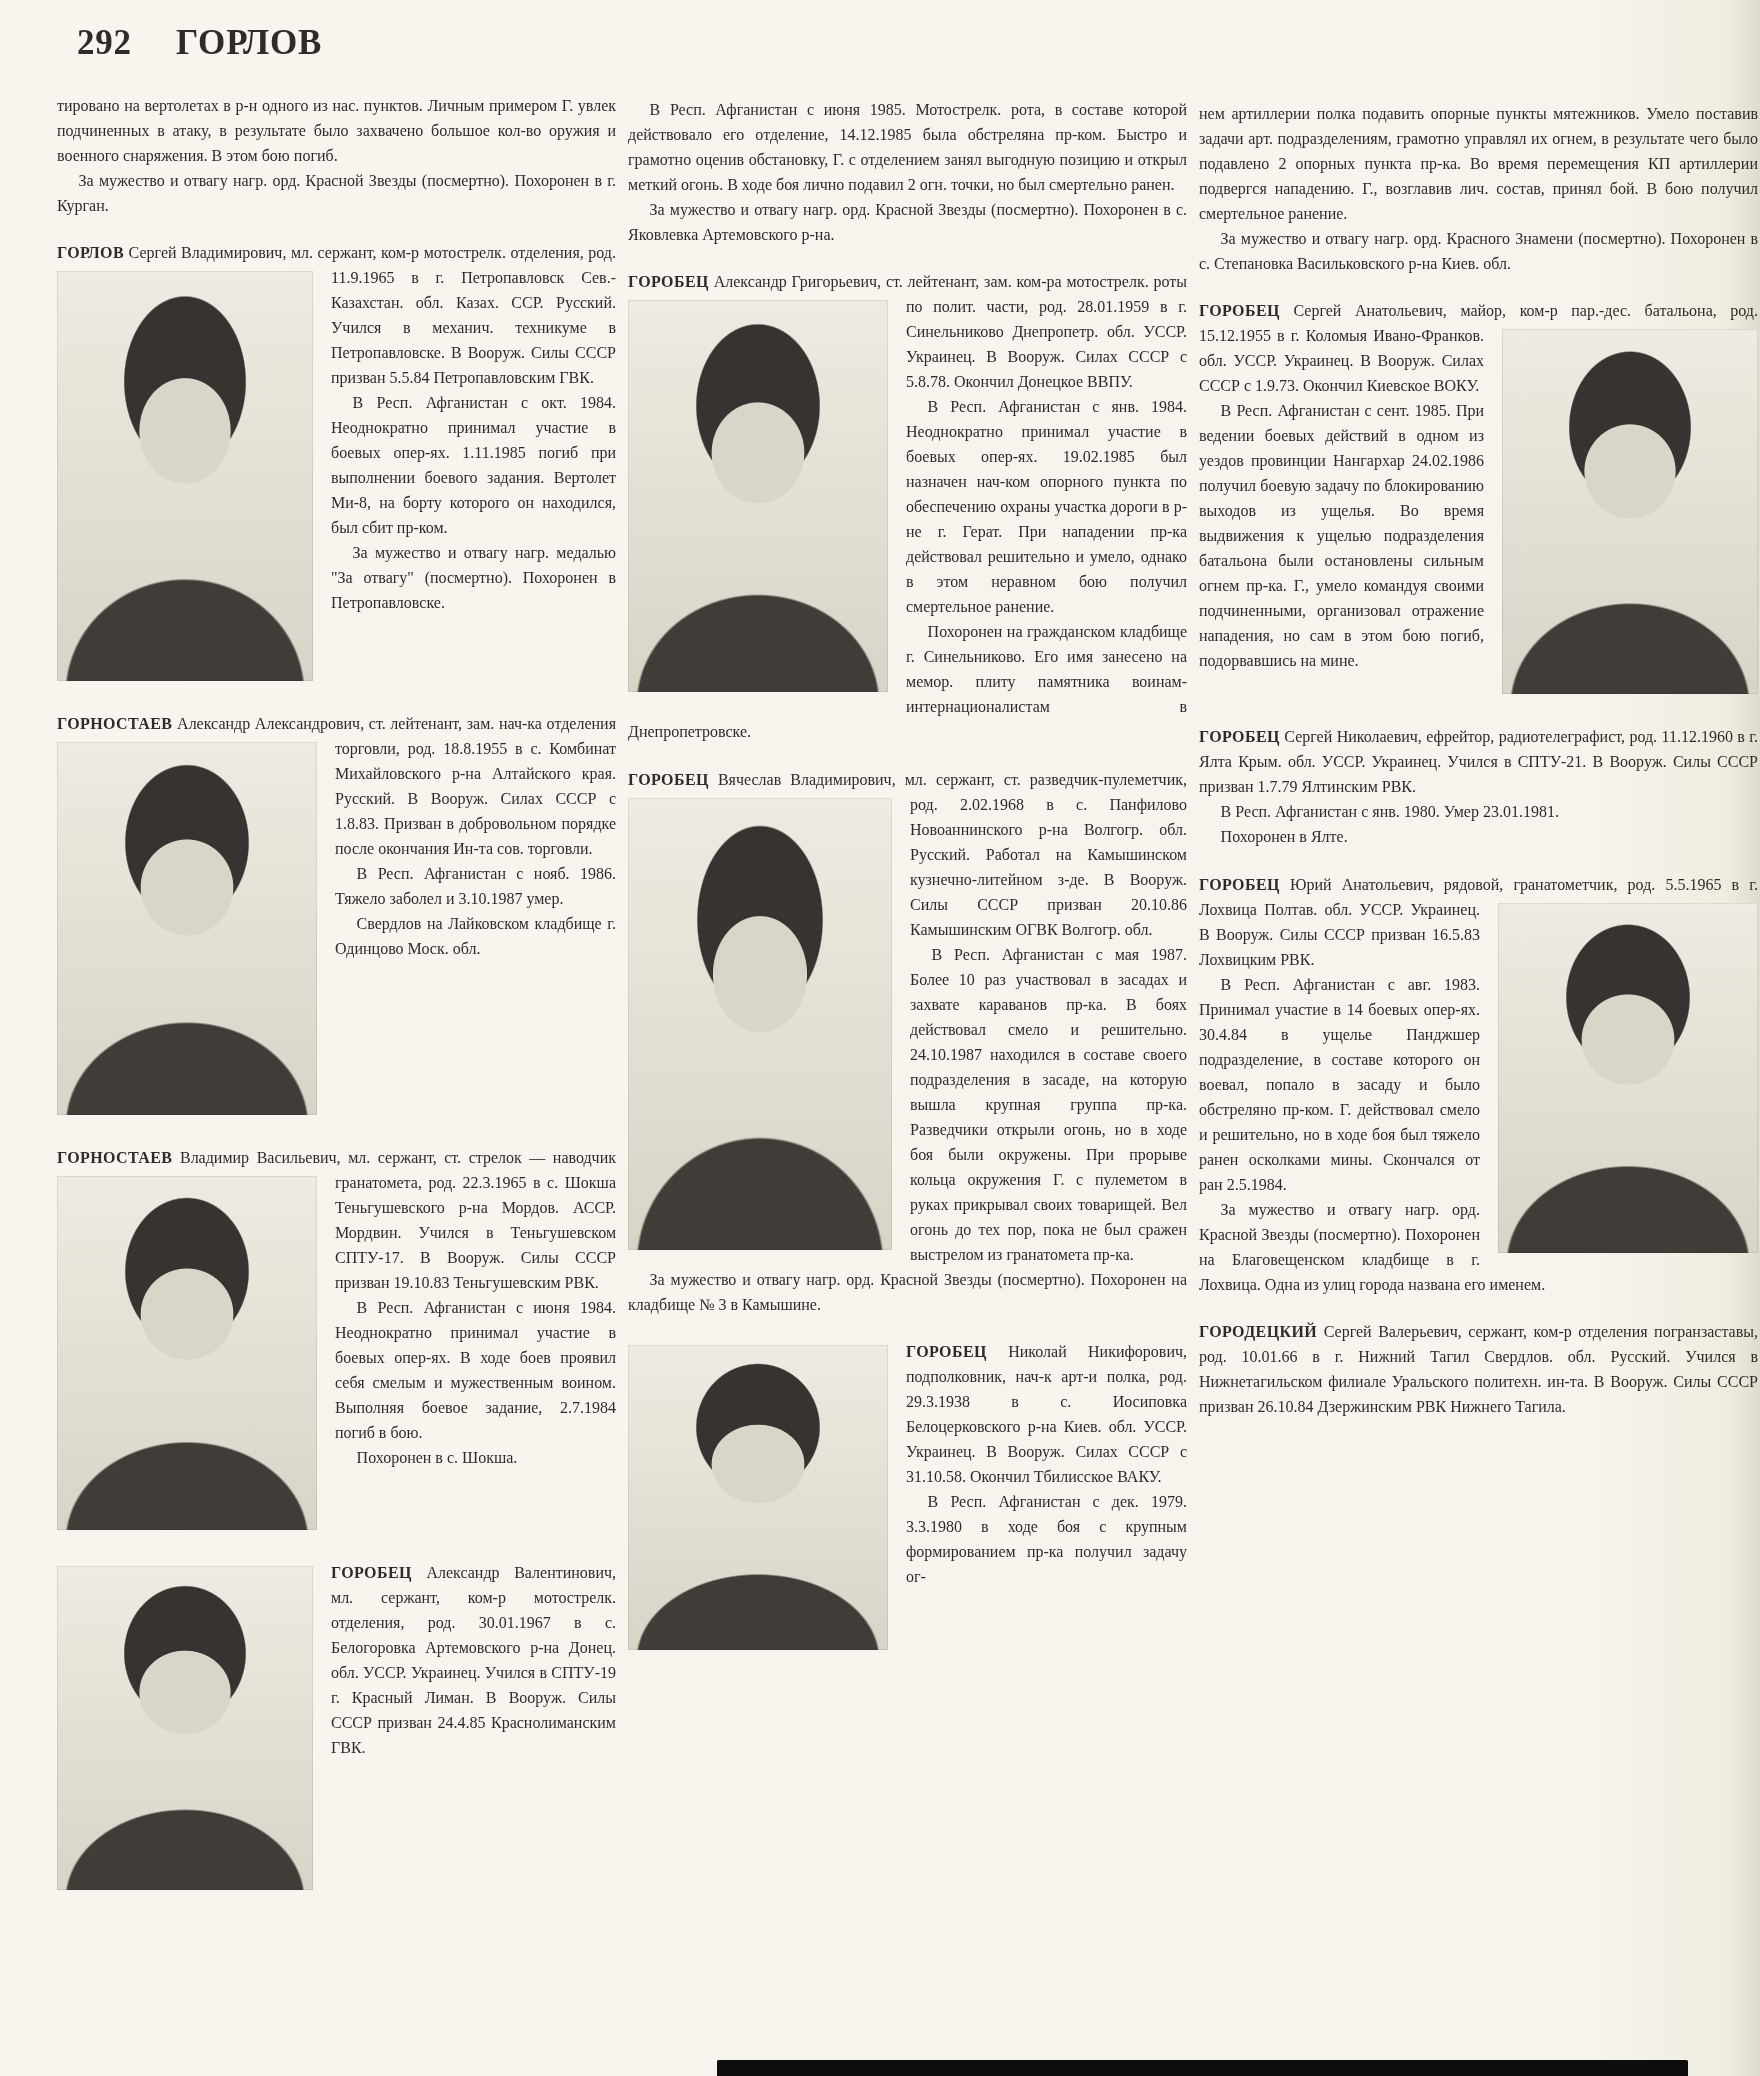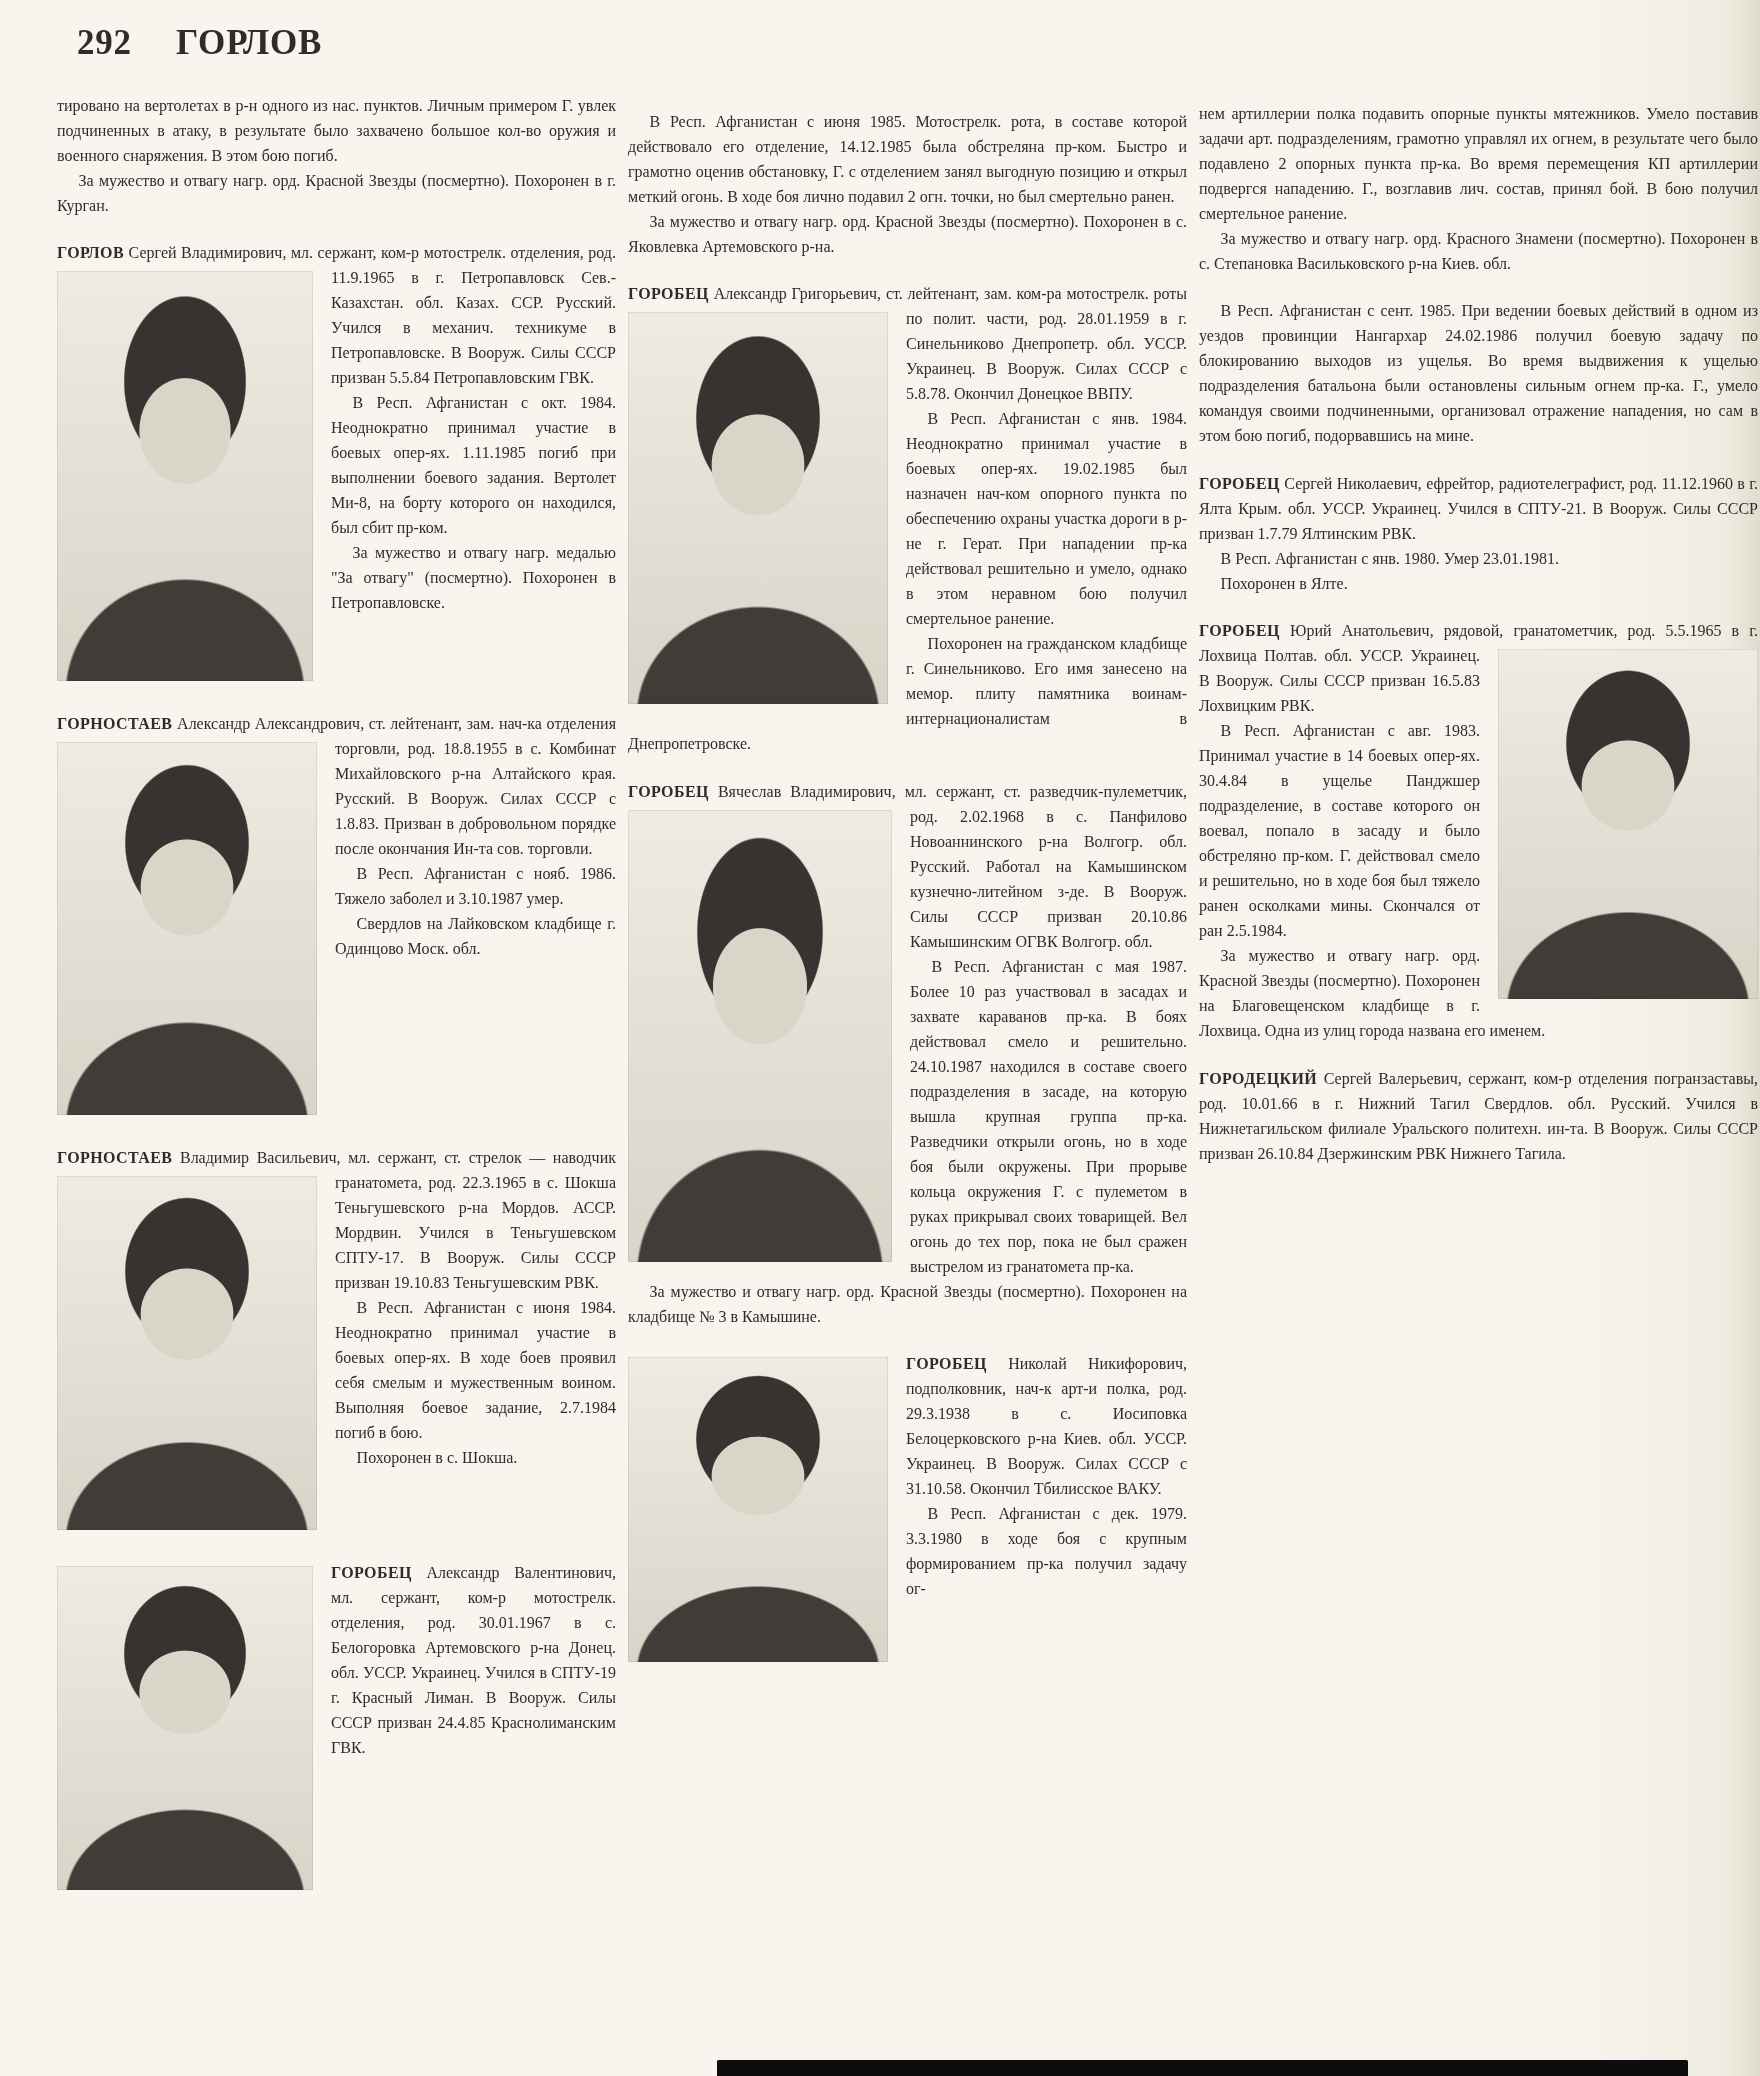--- a/index.html
+++ b/index.html
@@ -100,21 +100,21 @@
       <div class="entry">
         <p class="para">
           <span class="photo left" style="width:256px;height:324px"></span>
           <span class="surname">ГОРОБЕЦ</span>
           <span>Александр Валентинович, мл. сержант, ком-р мотострелк. отделения, род. 30.01.1967 в с. Белогоровка Артемовского р-на Донец. обл. УССР. Украинец. Учился в СПТУ-19 г. Красный Лиман. В Вооруж. Силы СССР призван 24.4.85 Краснолиманским ГВК.</span>
         </p>
       </div>
     </div>
 
     <div class="col">
-      <div class="entry" style="margin-top:16px">
+      <div class="entry" style="margin-top:4px">
         <p class="para indent">В Респ. Афганистан с июня 1985. Мотострелк. рота, в составе которой действовало его отделение, 14.12.1985 была обстреляна пр-ком. Быстро и грамотно оценив обстановку, Г. с отделением занял выгодную позицию и открыл меткий огонь. В ходе боя лично подавил 2 огн. точки, но был смертельно ранен.</p>
         <p class="para indent">За мужество и отвагу нагр. орд. Красной Звезды (посмертно). Похоронен в с. Яковлевка Артемовского р-на.</p>
       </div>
 
       <div class="entry">
         <p class="para">
           <span class="surname">ГОРОБЕЦ</span>
           <span>Александр Григорьевич, ст. лейтенант, зам. ком-ра мотострелк. роты</span>
           <span class="photo left" style="width:260px;height:392px"></span>
           <span>по полит. части, род. 28.01.1959 в г. Синельниково Днепропетр. обл. УССР. Украинец. В Вооруж. Силах СССР с 5.8.78. Окончил Донецкое ВВПУ.</span>
@@ -145,20 +145,26 @@
       </div>
     </div>
 
     <div class="col">
       <div class="entry" style="margin-top:8px">
         <p class="para">нем артиллерии полка подавить опорные пункты мятежников. Умело поставив задачи арт. подразделениям, грамотно управлял их огнем, в результате чего было подавлено 2 опорных пункта пр-ка. Во время перемещения КП артиллерии подвергся нападению. Г., возглавив лич. состав, принял бой. В бою получил смертельное ранение.</p>
         <p class="para indent">За мужество и отвагу нагр. орд. Красного Знамени (посмертно). Похоронен в с. Степановка Васильковского р-на Киев. обл.</p>
       </div>
 
       <div class="entry">
+        <p class="para">
+          <span class="surname">ГОРОБЕЦ</span>
+          <span>Сергей Анатольевич, майор, ком-р пар.-дес. батальона, род. 15.12.1955 в г.</span>
+          <span class="photo right" style="width:256px;height:365px"></span>
+          <span>Коломыя Ивано-Франков. обл. УССР. Украинец. В Вооруж. Силах СССР с 1.9.73. Окончил Киевское ВОКУ.</span>
+        </p>
         <p class="para indent">В Респ. Афганистан с сент. 1985. При ведении боевых действий в одном из уездов провинции Нангархар 24.02.1986 получил боевую задачу по блокированию выходов из ущелья. Во время выдвижения к ущелью подразделения батальона были остановлены сильным огнем пр-ка. Г., умело командуя своими подчиненными, организовал отражение нападения, но сам в этом бою погиб, подорвавшись на мине.</p>
       </div>
 
       <div class="entry">
         <p class="para">
           <span class="surname">ГОРОБЕЦ</span>
           <span>Сергей Николаевич, ефрейтор, радиотелеграфист, род. 11.12.1960 в г. Ялта Крым. обл. УССР. Украинец. Учился в СПТУ-21. В Вооруж. Силы СССР призван 1.7.79 Ялтинским РВК.</span>
         </p>
         <p class="para indent">В Респ. Афганистан с янв. 1980. Умер 23.01.1981.</p>
         <p class="para indent">Похоронен в Ялте.</p>

